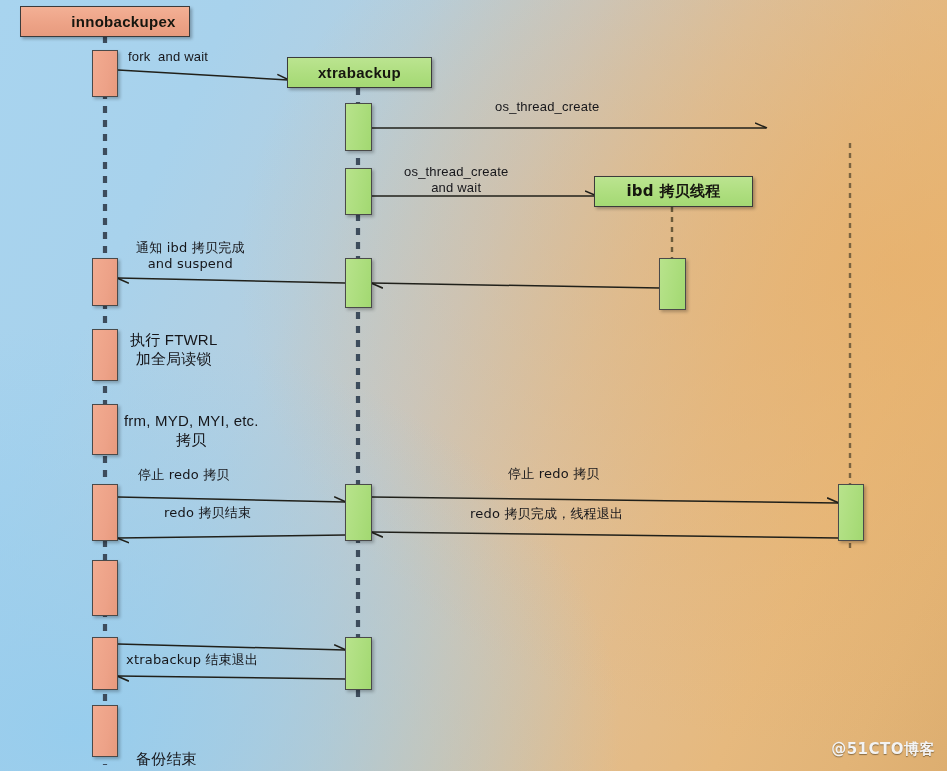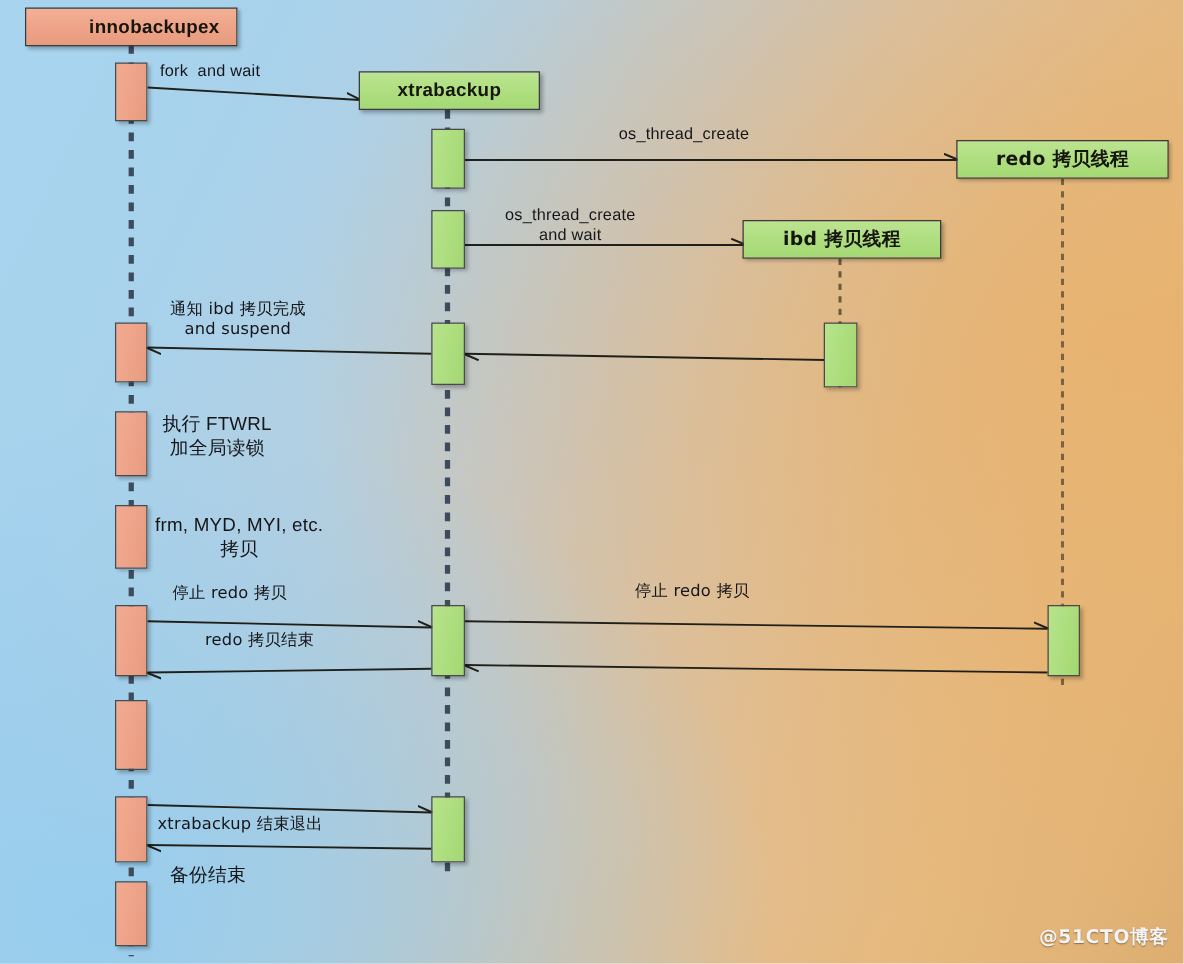--- a/index.html
+++ b/index.html
@@ -170,23 +170,20 @@
   </div>
 
   <div class="participant p-green" style="left:287px; top:57px; width:145px; height:31px;">
     <span>xtrabackup</span>
   </div>
 
   <div class="participant p-green cjk" style="left:594px; top:176px; width:159px; height:31px; font-family:'DejaVu Sans','Liberation Sans',sans-serif;">
     <span>ibd 拷贝线程</span>
   </div>
 
-  <div class="participant p-green cjk" style="left:765px; top:112px; width:170px; height:31px; font-family:'DejaVu Sans','Liberation Sans',sans-serif;">
-    <span>redo 拷贝线程</span>
-  </div>
 
   <div class="activation a-salmon" style="left:92px; top:50px;  width:26px; height:47px;"></div>
   <div class="activation a-salmon" style="left:92px; top:258px; width:26px; height:48px;"></div>
   <div class="activation a-salmon" style="left:92px; top:329px; width:26px; height:52px;"></div>
   <div class="activation a-salmon" style="left:92px; top:404px; width:26px; height:51px;"></div>
   <div class="activation a-salmon" style="left:92px; top:484px; width:26px; height:57px;"></div>
   <div class="activation a-salmon" style="left:92px; top:560px; width:26px; height:56px;"></div>
   <div class="activation a-salmon" style="left:92px; top:637px; width:26px; height:53px;"></div>
   <div class="activation a-salmon" style="left:92px; top:705px; width:26px; height:52px;"></div>
 
@@ -207,29 +204,30 @@
 and wait</div>
 
 
   <div class="msg-label cjk" style="left:136px; top:240px;">通知 ibd 拷贝完成
 and suspend</div>
 
   <div class="msg-label cjk" style="left:138px; top:467px;">停止 redo 拷贝</div>
 
   <div class="msg-label cjk" style="left:508px; top:466px;">停止 redo 拷贝</div>
 
+  <div class="msg-label cjk" style="left:470px; top:506px;">redo 拷贝完成，线程退出</div>
 
   <div class="msg-label cjk" style="left:164px; top:505px;">redo 拷贝结束</div>
 
 
   <div class="msg-label cjk" style="left:126px; top:652px;">xtrabackup 结束退出</div>
 
   <div class="note-label cjk" style="left:130px; top:331px;">执行 FTWRL
 加全局读锁</div>
 
   <div class="note-label cjk" style="left:124px; top:412px;">frm, MYD, MYI, etc.
 拷贝</div>
 
 
-  <div class="note-label cjk" style="left:136px; top:692px;">备份结束</div>
+  <div class="note-label cjk" style="left:136px; top:750px;">备份结束</div>
 
   <div id="watermark">@51CTO博客</div>
 </div>
 
 </body></html>

